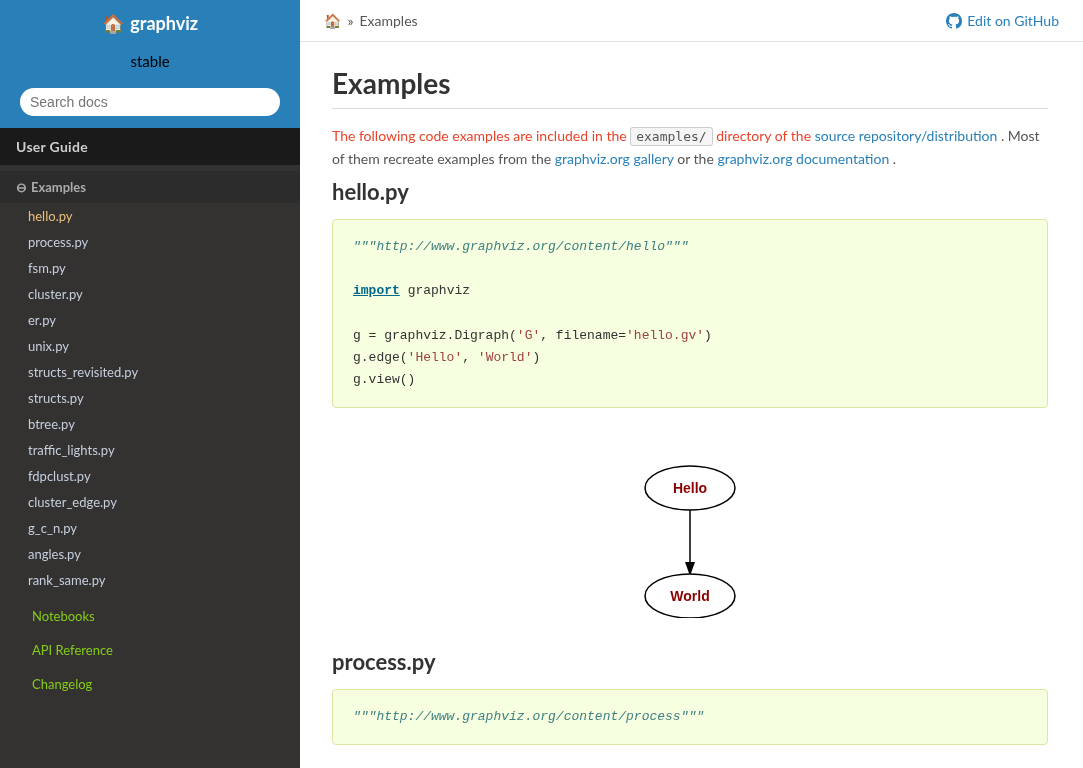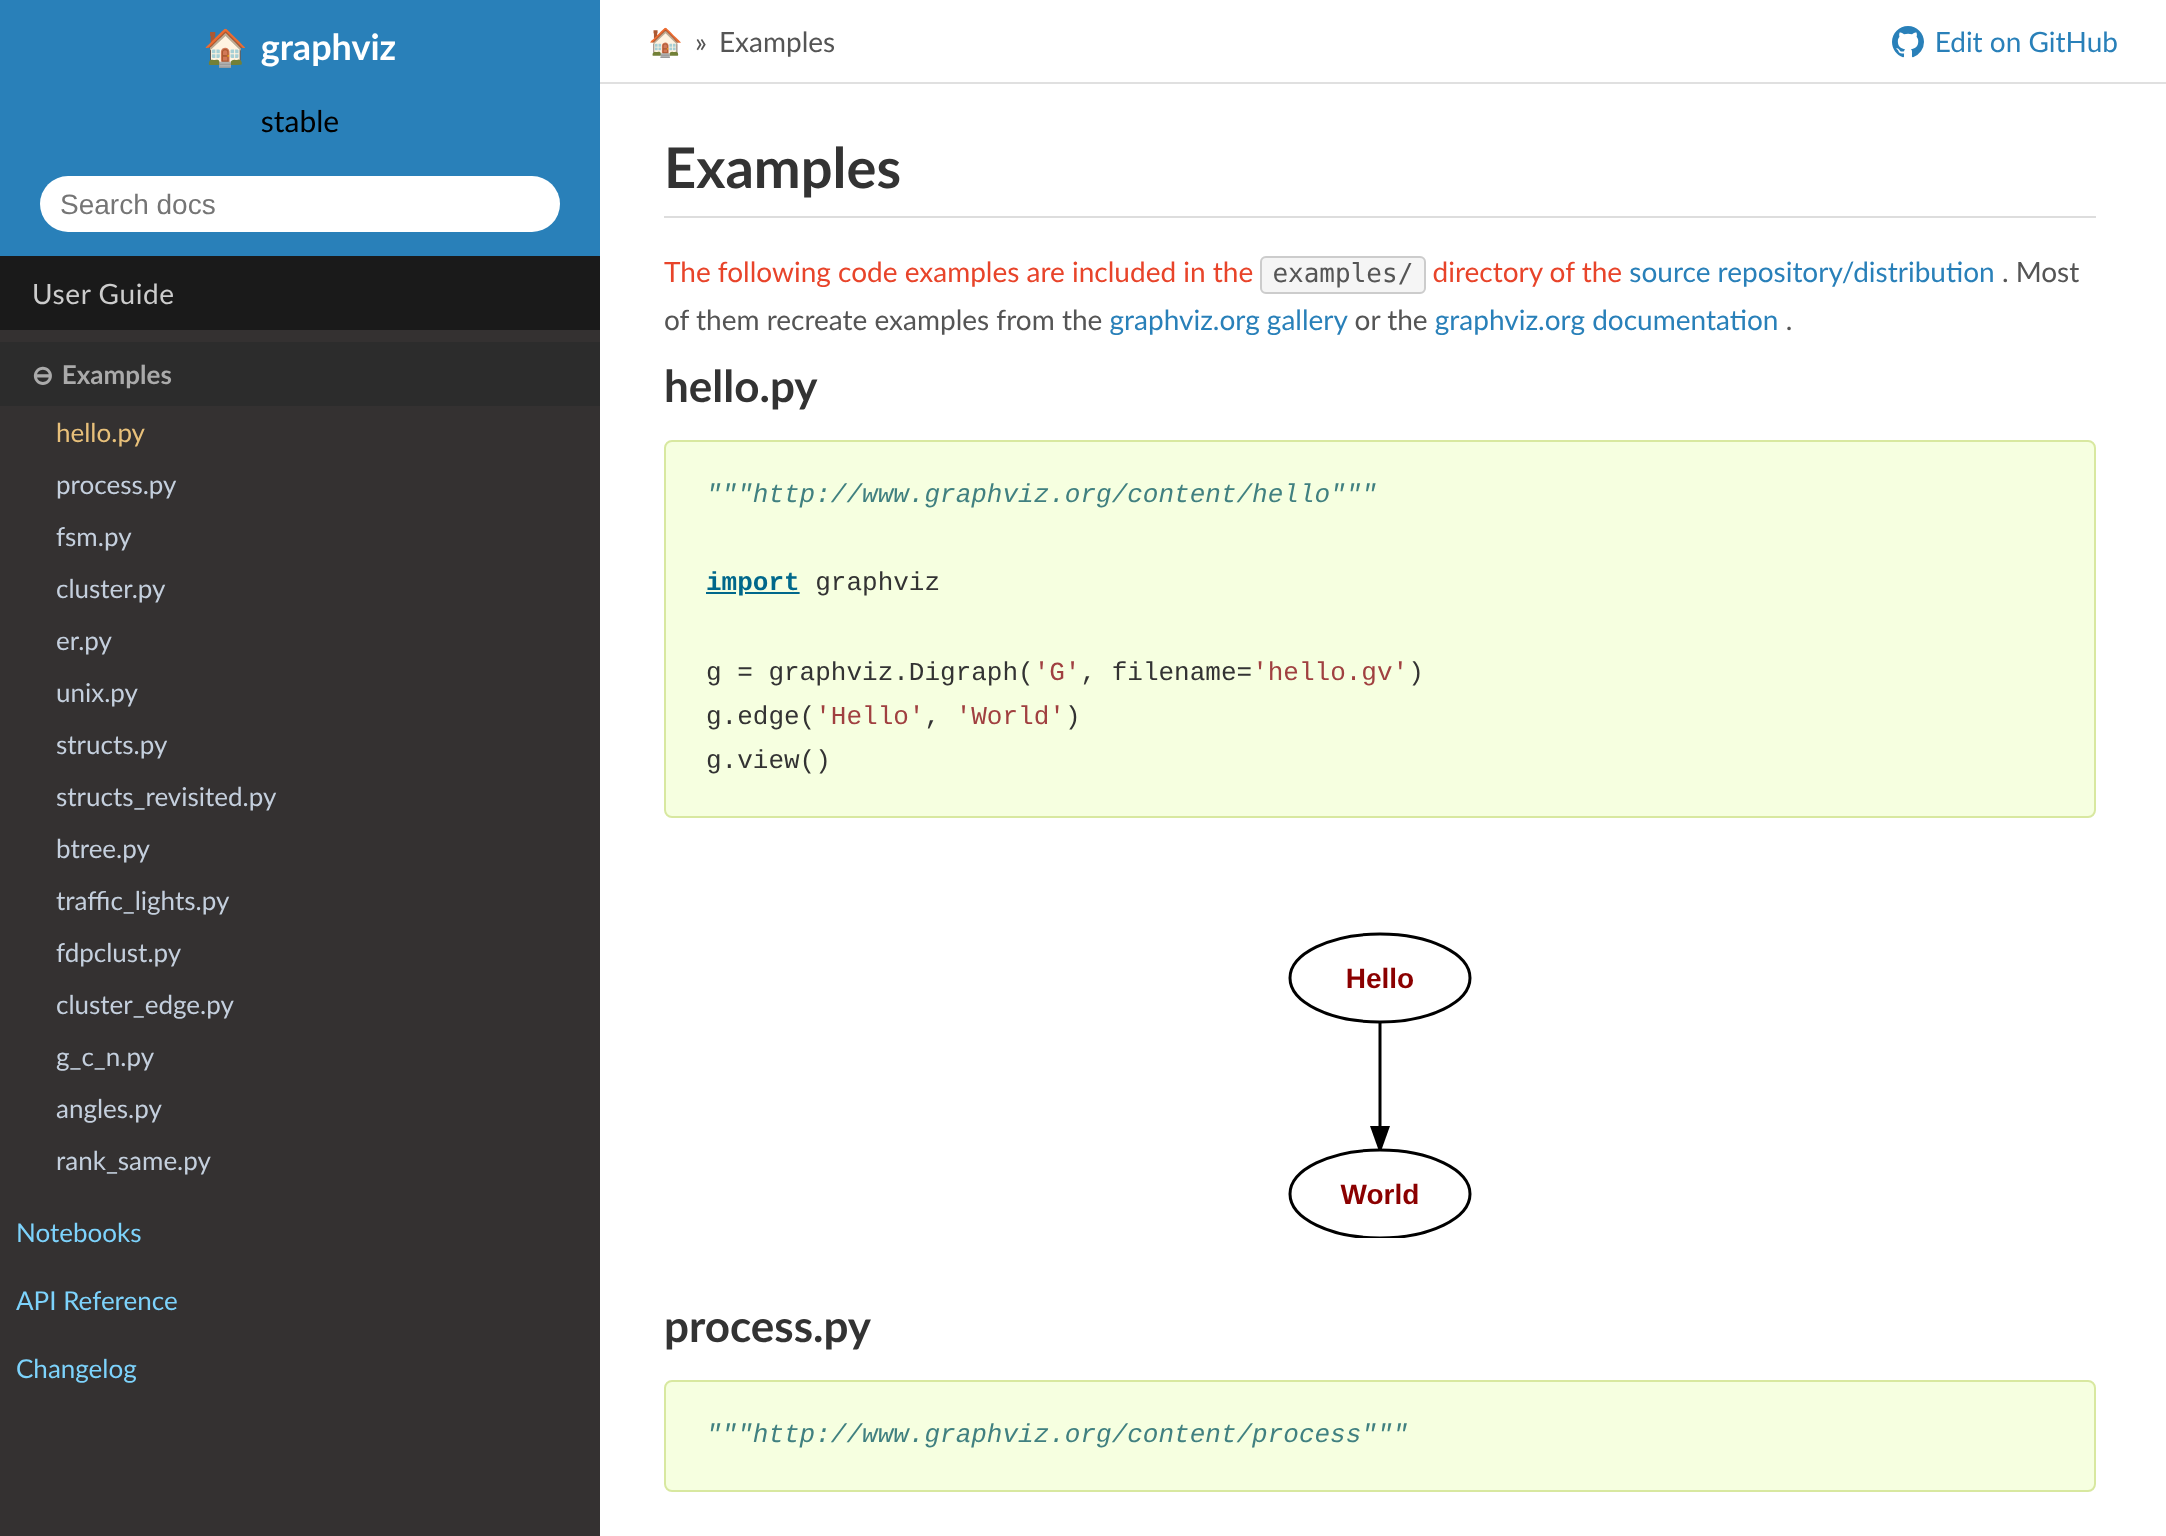--- a/index.html
+++ b/index.html
@@ -52,21 +52,21 @@
       background: white;
       color: #333;
       outline: none;
     }
 
     .sidebar-section-header {
       background: #1a1a1a;
       color: #ccc;
       padding: 10px 16px;
       font-size: 14px;
-      font-weight: normal;
+      font-weight: bold;
       letter-spacing: 0.3px;
     }
 
     .sidebar-nav {
       background: #343131;
       padding: 6px 0;
     }
 
     .sidebar-section-label {
       background: #2c2c2c;
@@ -91,22 +91,22 @@
 
     .sidebar-item.active {
       color: #e8c07a;
     }
 
     .sidebar-bottom {
       background: #343131;
     }
 
     .sidebar-bottom-item {
-      padding: 9px 8px;
-      color: #7dd3fc;
+      padding: 9px 32px;
+      color: #84cc16;
       font-size: 13px;
       cursor: pointer;
       display: block;
     }
 
     
     #main {
       flex: 1;
       background: white;
       overflow-y: auto;
@@ -254,22 +254,22 @@
       <span>⊖</span>
       <span>Examples</span>
     </div>
 
     <a class="sidebar-item active">hello.py</a>
     <a class="sidebar-item">process.py</a>
     <a class="sidebar-item">fsm.py</a>
     <a class="sidebar-item">cluster.py</a>
     <a class="sidebar-item">er.py</a>
     <a class="sidebar-item">unix.py</a>
+    <a class="sidebar-item">structs_revisited.py</a>
     <a class="sidebar-item">structs.py</a>
-    <a class="sidebar-item">structs_revisited.py</a>
     <a class="sidebar-item">btree.py</a>
     <a class="sidebar-item">traffic_lights.py</a>
     <a class="sidebar-item">fdpclust.py</a>
     <a class="sidebar-item">cluster_edge.py</a>
     <a class="sidebar-item">g_c_n.py</a>
     <a class="sidebar-item">angles.py</a>
     <a class="sidebar-item">rank_same.py</a>
   </div>
 
   <div class="sidebar-bottom">

